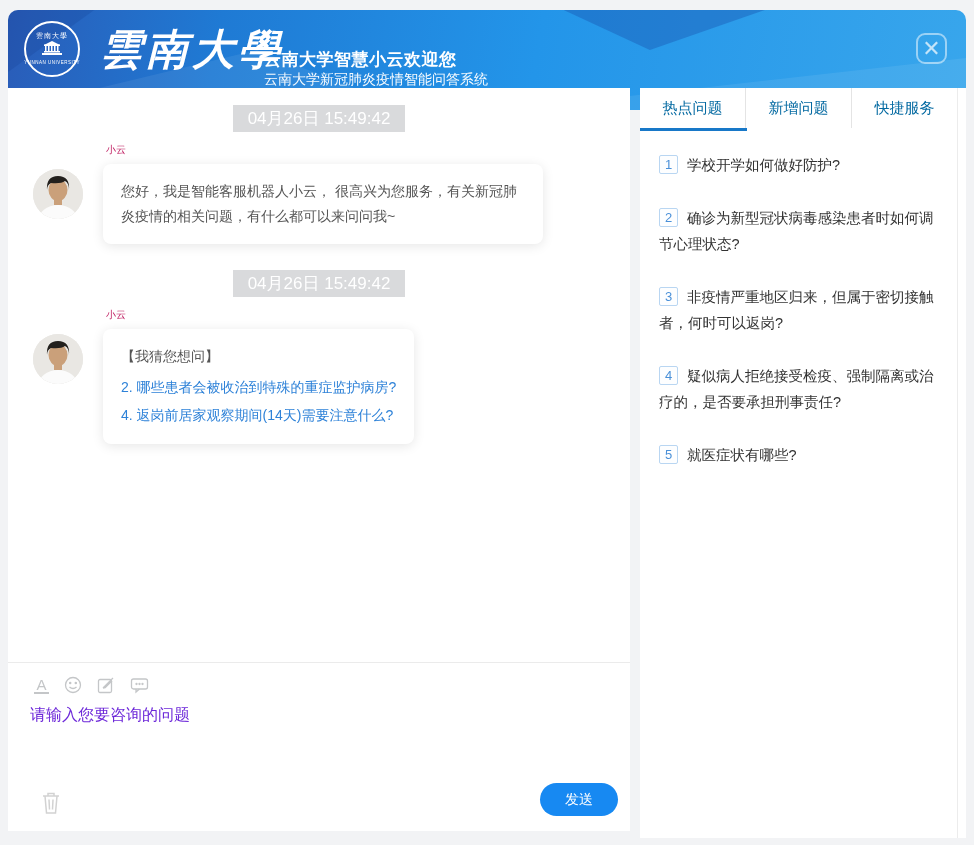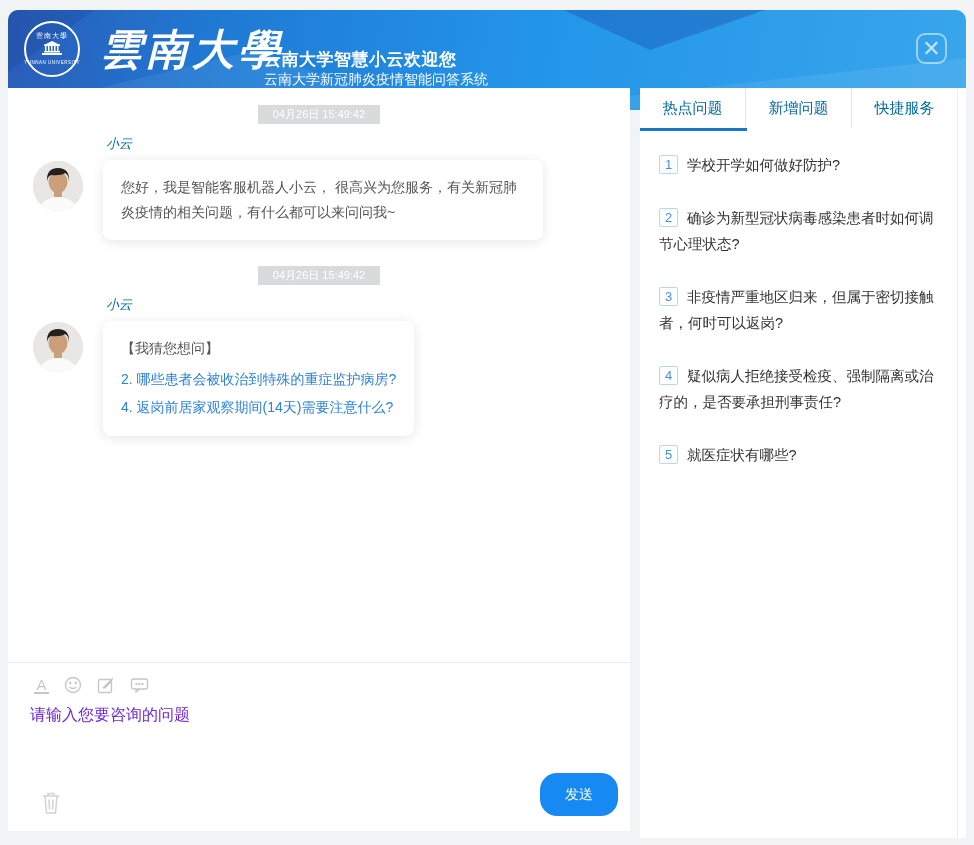--- a/index.html
+++ b/index.html
@@ -39,42 +39,42 @@
   .close-btn { position:absolute; left:908px; top:23px; width:31px; height:31px;
     border:2px solid rgba(255,255,255,.5); border-radius:9px; cursor:pointer;
     color:rgba(255,255,255,.7); font-size:22px; line-height:27px; text-align:center; }
 
   
   .left-panel { position:absolute; left:8px; top:88px; width:622px; height:743px;
     background:#fff; }
   .chat { position:absolute; top:0; left:0; right:0; bottom:169px; overflow:hidden;
     padding-top:17px; }
   .ts { display:block; width:max-content; margin:0 auto; background:#d9dadc;
-    color:#fff; font-size:11px; padding:2px 15px; }
+    color:#fff; font-size:17px; padding:2px 15px; }
   .ts2 { margin-top:26px; }
   .msg { position:relative; padding-left:95px; padding-right:55px; margin-top:11px; }
-  .msg .name { color:#0369a1; font-size:13px; margin:0 0 7px 3px;font-style:italic; }
+  .msg .name { color:#be185d; font-size:10px; margin:0 0 7px 3px; }
   .msg .avatar { position:absolute; left:25px; top:26px; width:50px; height:50px;
     border-radius:50%; overflow:hidden; background:#e9e7e3; }
   .bubble { display:inline-block; background:#fff; border-radius:8px;
     box-shadow:0 2px 12px rgba(0,0,0,.10); padding:15px 18px;
     font-size:14px; line-height:25px; color:#555; max-width:440px; }
   .bubble .intro { color:#555; margin-bottom:4px; }
   .bubble .qlink { display:block; color:#2e82d8; line-height:28px; cursor:pointer; }
 
   
   .composer { position:absolute; left:0; bottom:0; width:100%; height:169px;
     border-top:1px solid #ebebeb; background:#fff; }
   .tools { display:flex; gap:15px; padding:13px 0 0 26px; align-items:center; }
   .tool { width:18px; height:18px; color:#c4c6c8; cursor:pointer; display:block; }
   .font-tool { font-size:15px; line-height:15px; text-align:center;
     border-bottom:2px solid #c4c6c8; width:15px; height:17px; }
   .placeholder { margin:11px 0 0 22px; color:#6d28d9; font-size:16px; cursor:text; }
   .trash { position:absolute; left:33px; bottom:12px; cursor:pointer; }
-  .send-btn { position:absolute; right:12px; bottom:15px; width:78px; height:43px;
+  .send-btn { position:absolute; right:12px; bottom:15px; width:78px; height:33px;
     border:none; border-radius:17px; background:#1789f2; color:#fff;
     font-size:14px; cursor:pointer; font-family:inherit; }
 
   
   .right-panel { position:absolute; left:640px; top:88px; width:326px; height:750px;
     background:#fff; }
   .tabbar { position:relative; display:flex; height:40px; margin-right:9px;
     background:#e4e4e4; gap:1px; }
   .tab { flex:1; background:#fff; display:flex; align-items:center; justify-content:center;
     font-size:15px; color:#0369a1; cursor:pointer; }

